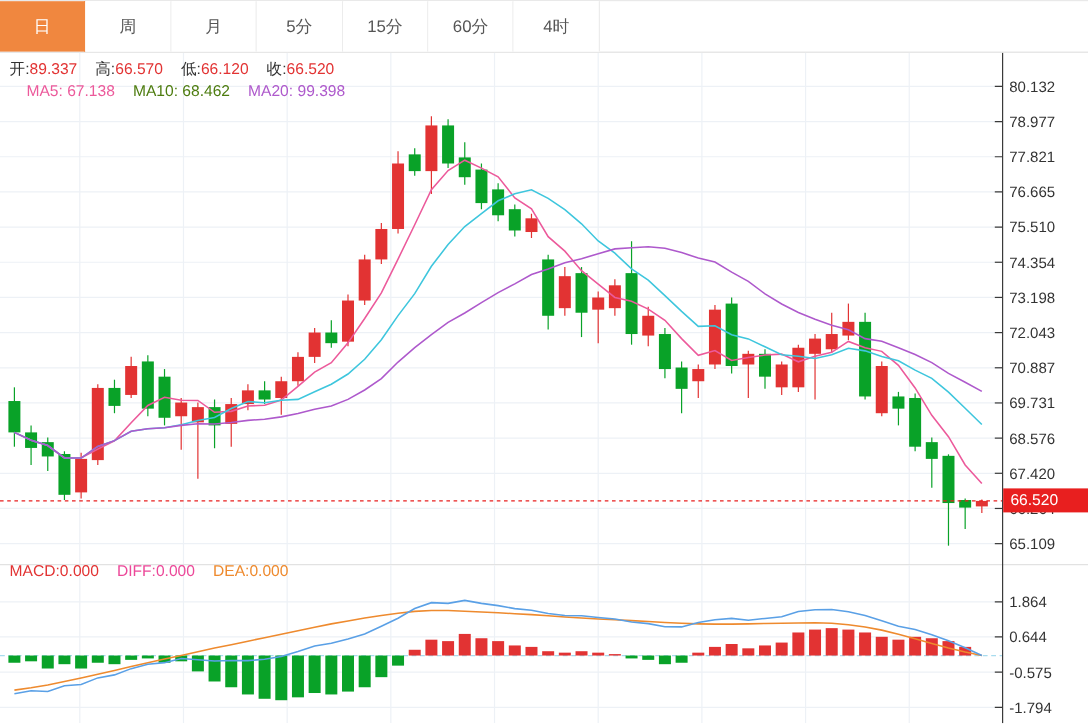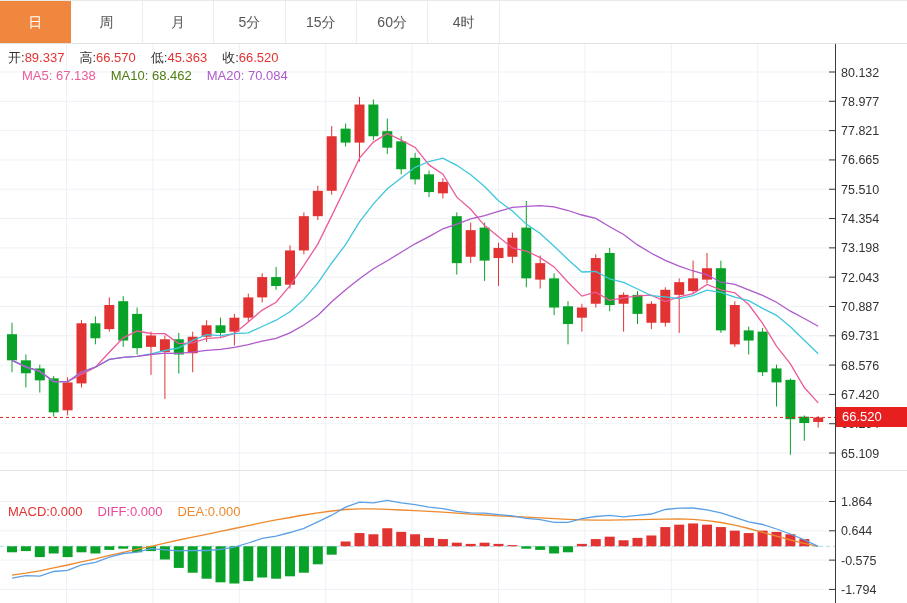--- a/index.html
+++ b/index.html
@@ -7,21 +7,21 @@
   
   #tabbar{position:absolute;left:0;top:0;width:907px;height:44px;display:flex;
           border-top:1px solid #e9e9e9;border-bottom:1px solid #e2e2e2;background:#fff;box-sizing:border-box;}
   .tab{width:71.4px;height:100%;line-height:42px;text-align:center;font-size:14px;color:#555;
        border-right:1px solid #ececec;cursor:pointer;background:#fff;box-sizing:border-box;user-select:none;}
   .tab.active{background:#f0873f;color:#fff;border-right-color:#f0873f;}
   
   .lg{position:absolute;display:flex;gap:15px;font-size:13px;z-index:6;white-space:nowrap;}
   #ohlc-legend{left:8px;top:49px;}
   #ma-legend{left:22px;top:68px;}
-  #macd-legend{left:8px;top:504px;}
+  #macd-legend{left:8px;top:468px;}
   .lbl{color:#333;}
   .val-red{color:#e23333;}
   .ma5{color:#ec5a9b;} .ma10{color:#4d7c0f;} .ma20{color:#ae59cc;}
   .macd-r{color:#e23333;} .macd-b{color:#ec4899;} .macd-o{color:#ee8a2e;}
   
   #main-svg{position:absolute;left:0;top:44px;}
   #macd-svg{position:absolute;left:0;top:470px;}
   
   #price-tag{position:absolute;left:836px;top:407px;width:71px;height:20px;background:#e81f1f;color:#fff;
              font-size:13px;line-height:20px;padding-left:6px;box-sizing:border-box;z-index:7;}
@@ -37,28 +37,28 @@
     <div class="tab">月</div>
     <div class="tab">5分</div>
     <div class="tab">15分</div>
     <div class="tab">60分</div>
     <div class="tab">4时</div>
   </div>
 
   <div id="ohlc-legend" class="lg">
     <span><span class="lbl">开:</span><span class="val-red">89.337</span></span>
     <span><span class="lbl">高:</span><span class="val-red">66.570</span></span>
-    <span><span class="lbl">低:</span><span class="val-red">45.363</span></span>
+    <span><span class="lbl">低:</span><span class="val-red">66.120</span></span>
     <span><span class="lbl">收:</span><span class="val-red">66.520</span></span>
   </div>
 
   <div id="ma-legend" class="lg">
     <span class="ma5"><span>MA5:</span> <span>67.138</span></span>
     <span class="ma10"><span>MA10:</span> <span>68.462</span></span>
-    <span class="ma20"><span>MA20:</span> <span>70.084</span></span>
+    <span class="ma20"><span>MA20:</span> <span>99.398</span></span>
   </div>
 
   <div id="macd-legend" class="lg">
     <span class="macd-r"><span>MACD:</span><span>0.000</span></span>
     <span class="macd-b"><span>DIFF:</span><span>0.000</span></span>
     <span class="macd-o"><span>DEA:</span><span>0.000</span></span>
   </div>
 
   <svg id="main-svg" width="907" height="426">
       <line x1="66.5" y1="0" x2="66.5" y2="426" stroke="#edf1f6" stroke-width="1"></line>

